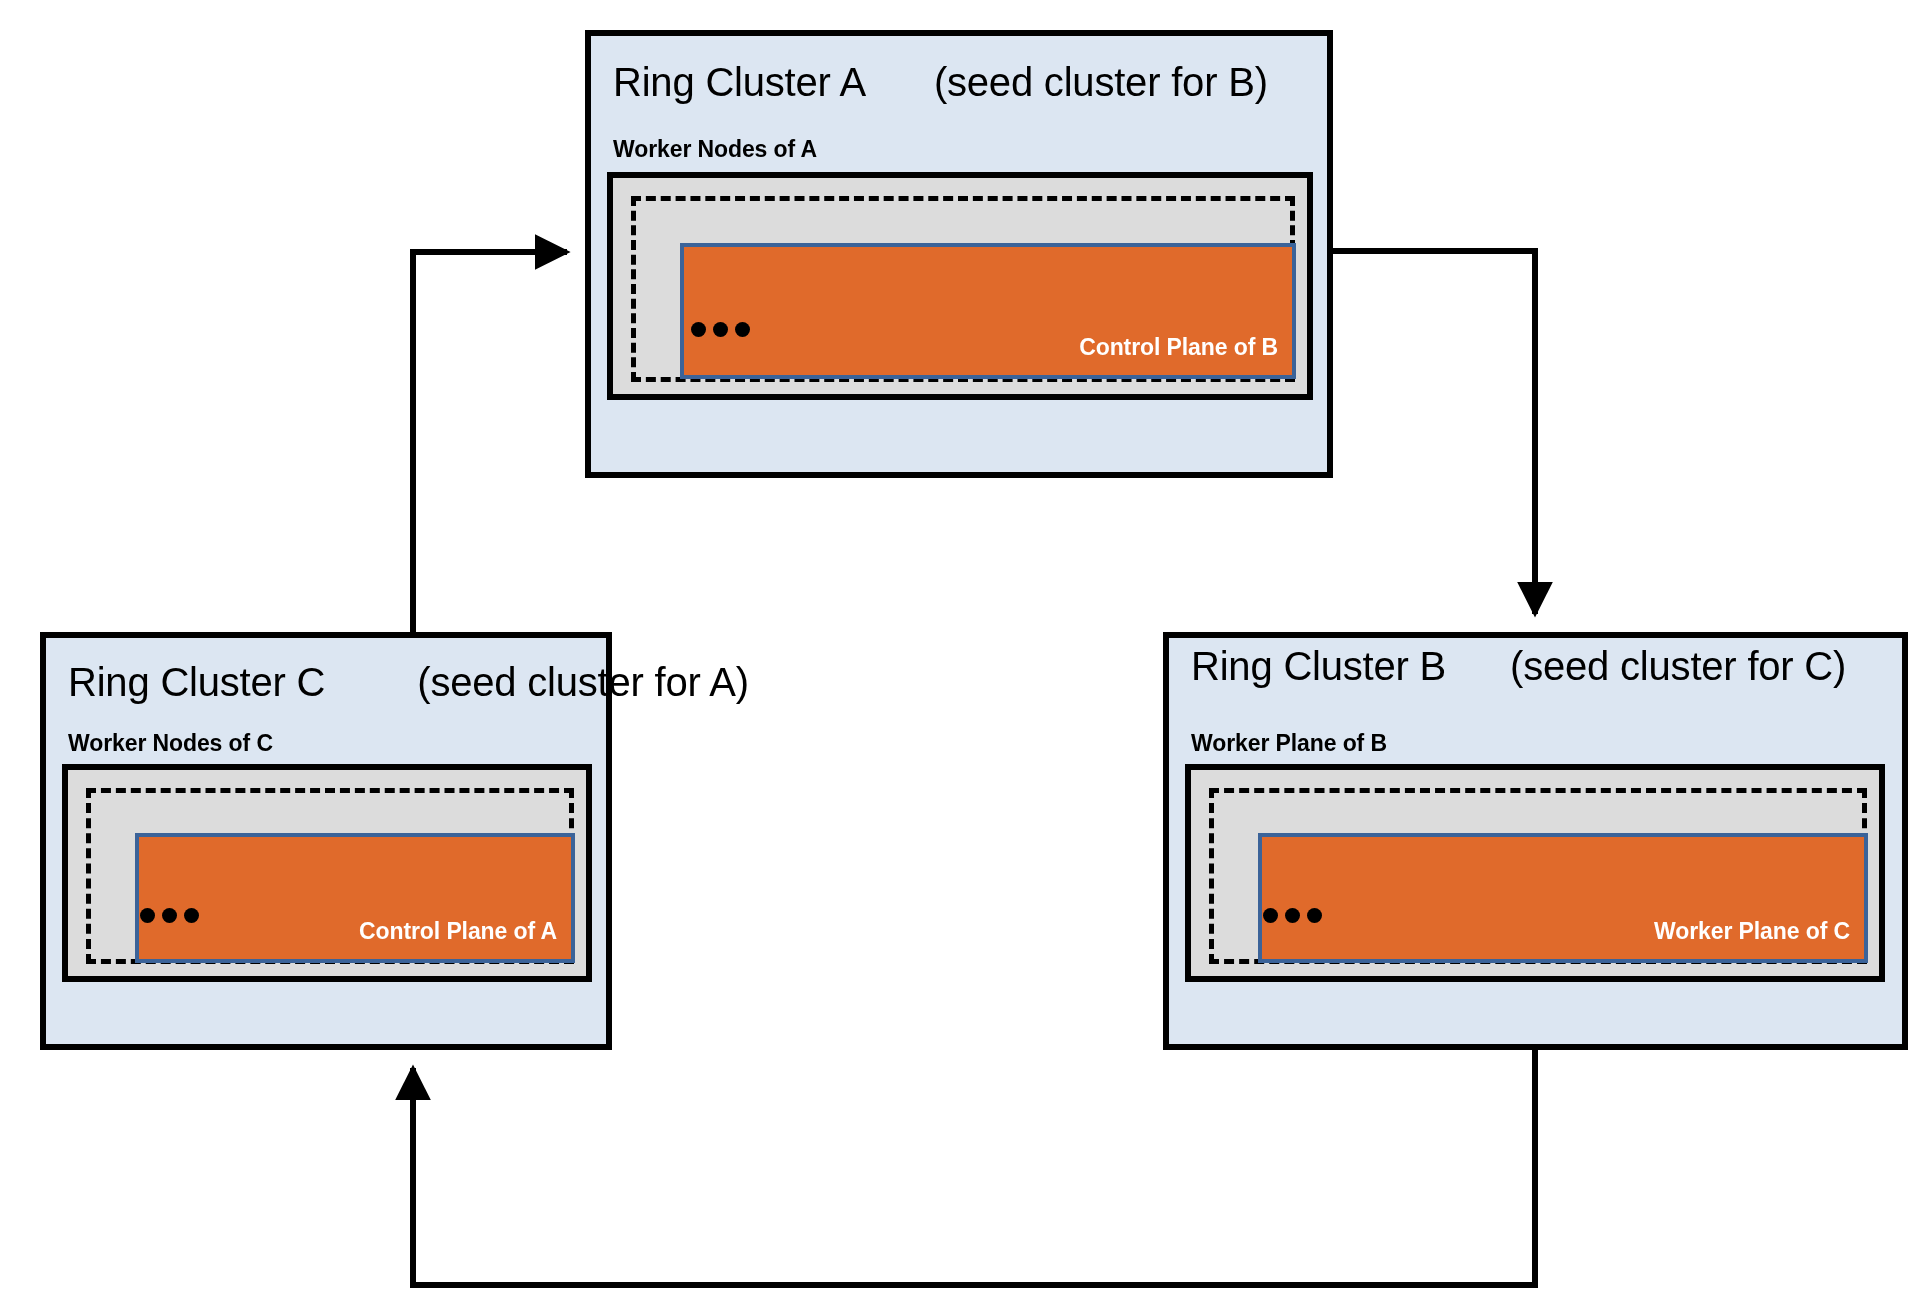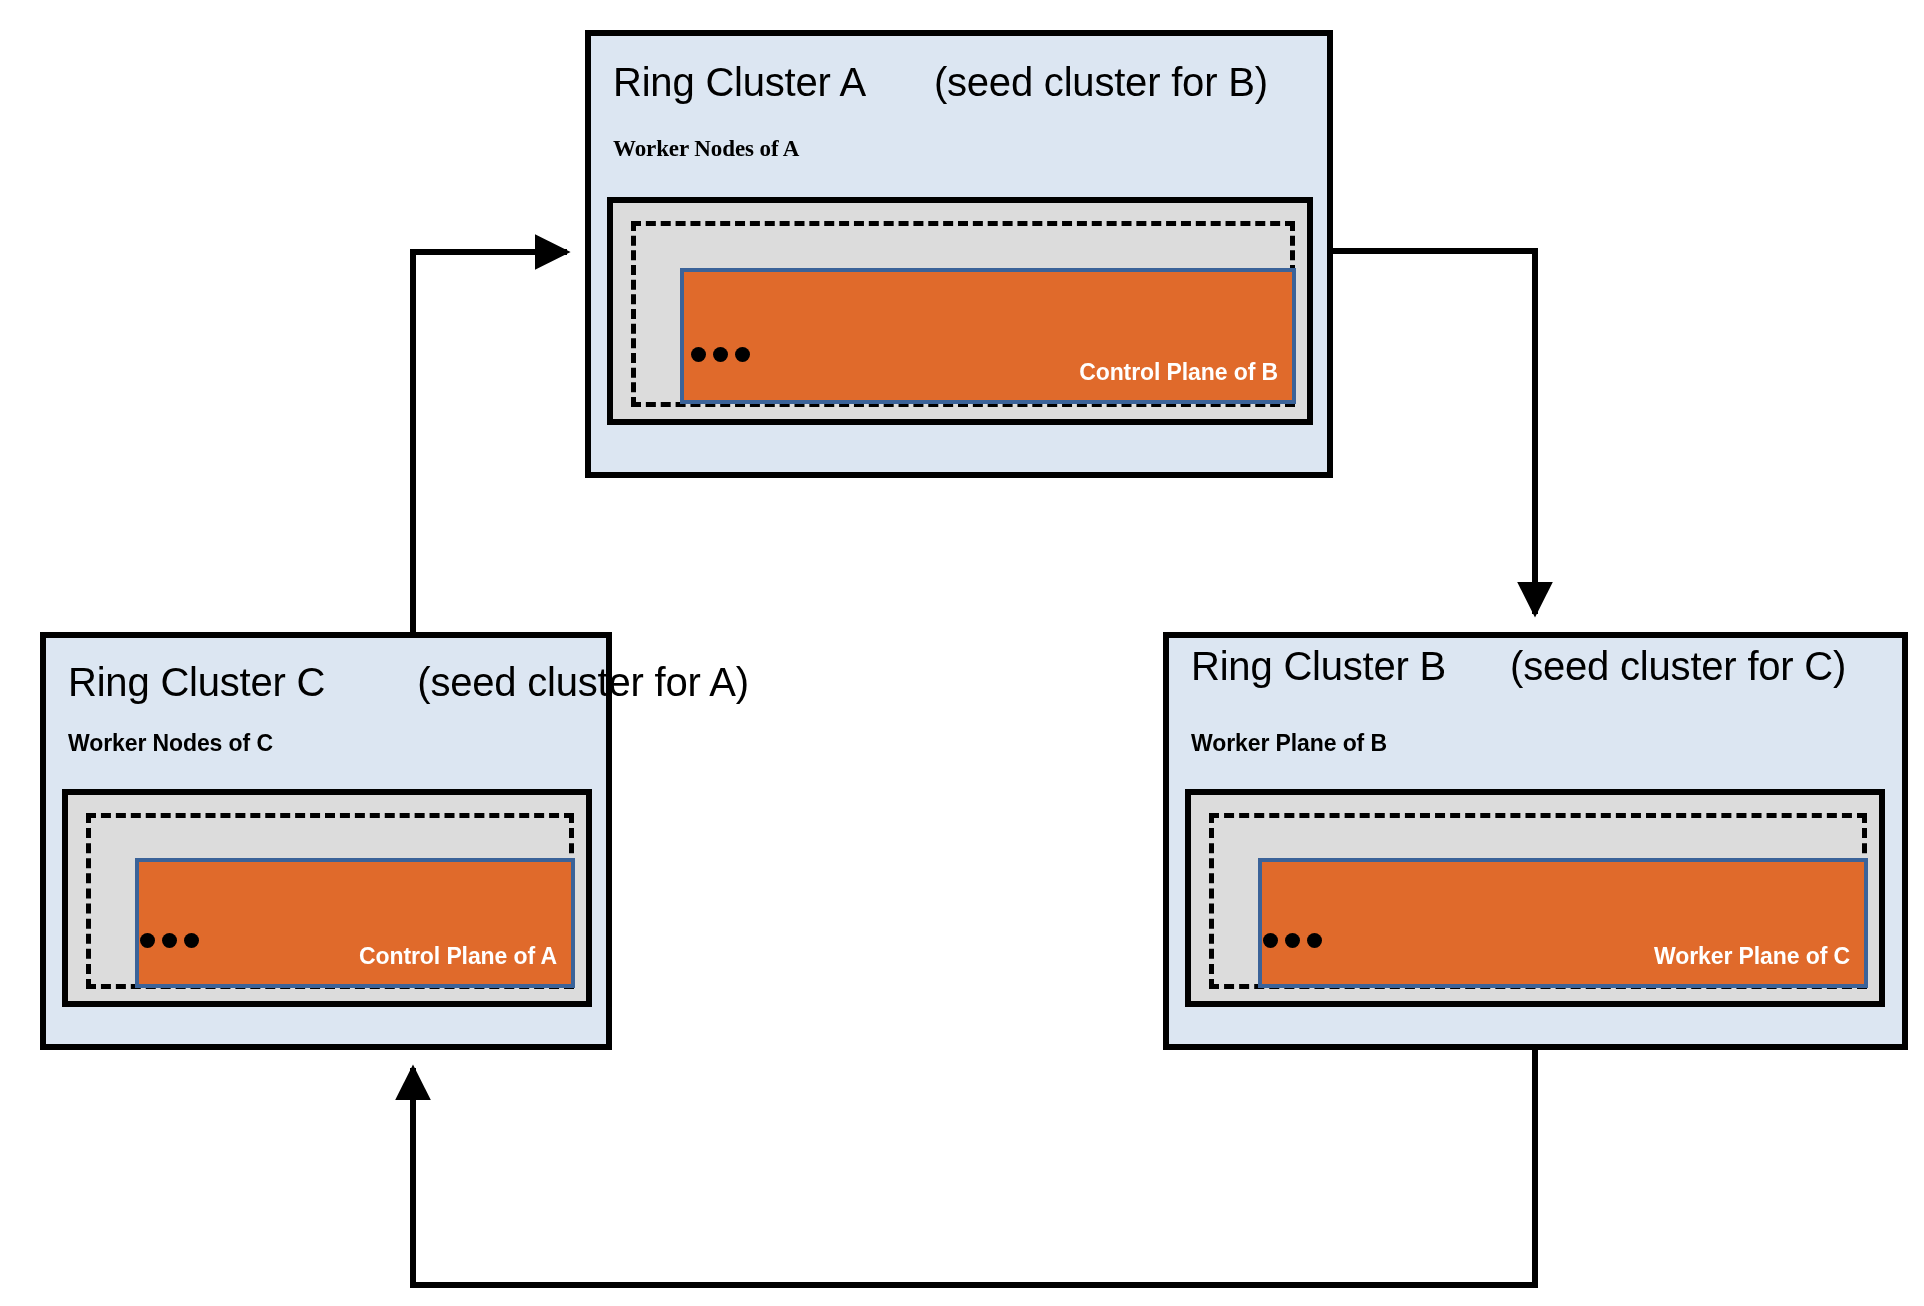--- a/index.html
+++ b/index.html
@@ -65,21 +65,20 @@
     white-space: nowrap;
     letter-spacing: -0.1px;
   }
 
   
   .worker-nodes {
     position: absolute;
     box-sizing: border-box;
     background: #dcdcdc;
     border: 6px solid #000000;
-    margin-top: 25px;
   }
   
   .node-dashed {
     position: absolute;
     box-sizing: border-box;
     border: 5px dashed #000000;
     background: transparent;
   }
   
   .control-plane {
@@ -110,21 +109,21 @@
     width: 15px;
     height: 15px;
     border-radius: 50%;
     background: #000000;
   }
 
   
   #cluster-a        { left: 585px;  top: 30px;   width: 748px; height: 448px; }
   #cluster-a .cluster-title { left: 22px;  top: 24px; }
   #cluster-a .cluster-title .cluster-role { margin-left: 68px; }
-  #cluster-a .worker-label  { left: 22px;  top: 100px; font-family: Liberation Serif, serif; }
+  #cluster-a .worker-label  { left: 22px;  top: 100px; }
   #cluster-a .worker-nodes  { left: 16px;  top: 136px; width: 706px; height: 228px; }
   #cluster-a .node-dashed   { left: 18px;  top: 18px;  width: 664px; height: 186px; }
   #cluster-a .control-plane { left: 44px;  top: 42px;  width: 616px; height: 136px; }
   #cluster-a .ellipsis-dots { left: 78px;  top: 144px; }
 
   
   #cluster-c        { left: 40px;   top: 632px;  width: 572px; height: 418px; }
   #cluster-c .cluster-title { left: 22px;  top: 22px; gap: 30px; }
   #cluster-c .cluster-title .cluster-role { margin-left: 62px; }
   #cluster-c .worker-label  { left: 22px;  top: 92px; }

